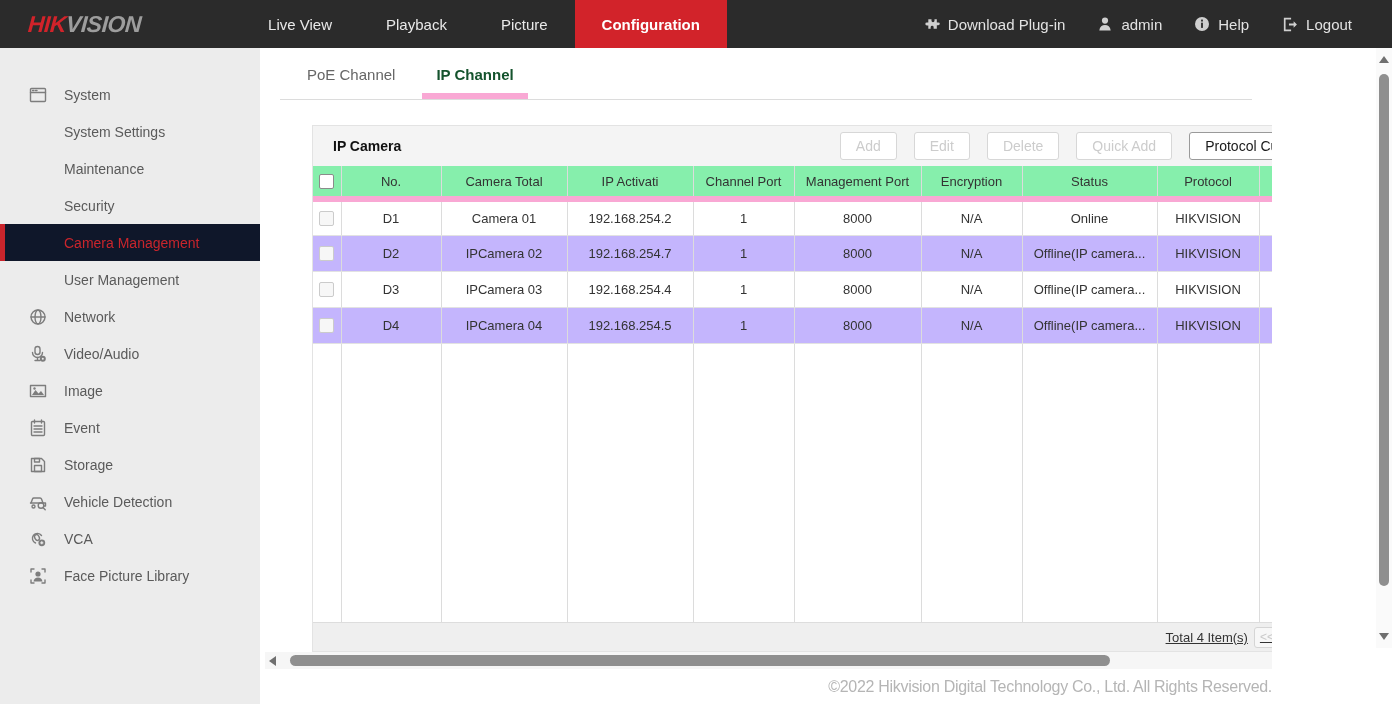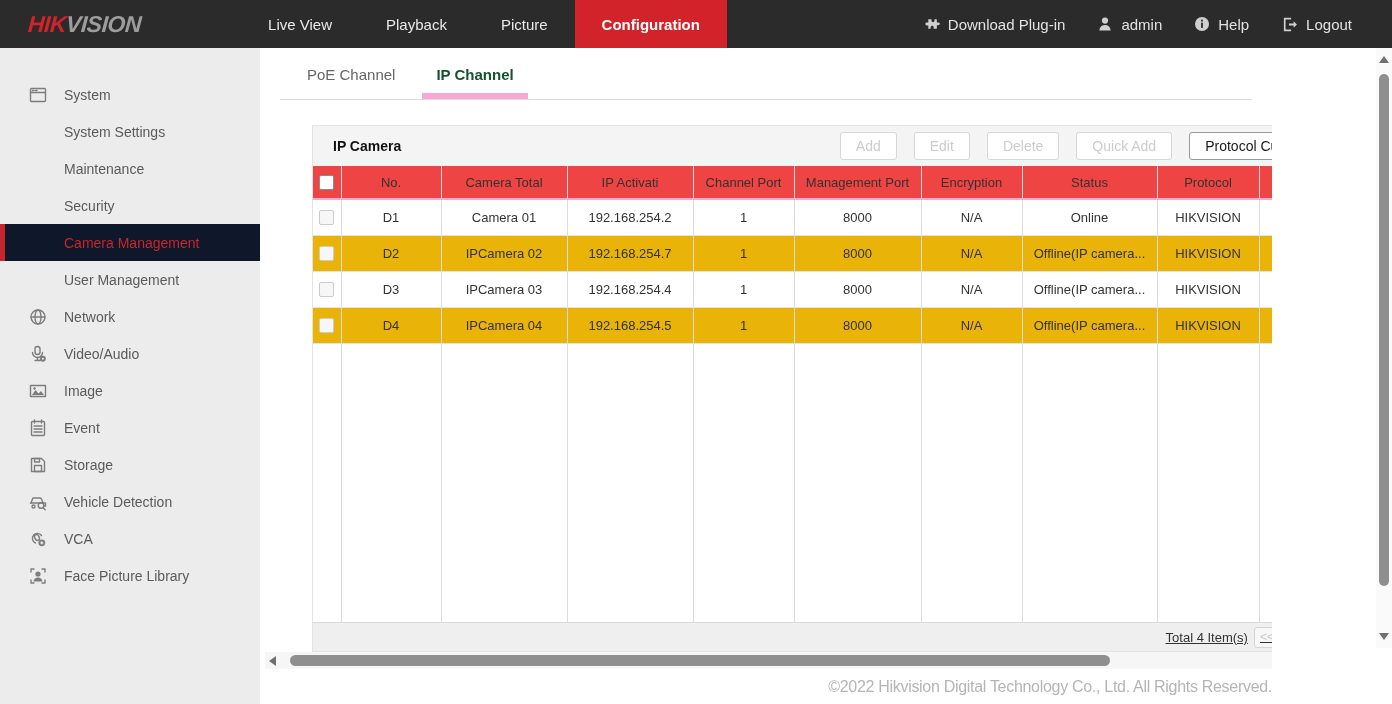--- a/index.html
+++ b/index.html
@@ -33,23 +33,23 @@
   .panel { margin:25px 0 0 52px; width:1064px; height:527px; border:1px solid #e3e3e3; background:#fff; }
   .panel-head { height:40px; background:#f4f4f4; display:flex; align-items:center; padding-left:20px; overflow:hidden; }
   .panel-title { font-size:14px; font-weight:bold; color:#111; }
   .panel-buttons { margin-left:auto; display:flex; gap:17px; align-items:flex-end; padding-right:0; }
   .btn { height:28px; padding:0 15px; font-size:14px; border-radius:3px; background:#fff; border:1px solid #9a9a9a; color:#1a1a1a; cursor:pointer; white-space:nowrap; font-family:"Liberation Sans", sans-serif; }
   .btn.disabled { border-color:#d7d7d7; color:#ccc; cursor:default; }
   .btn.clipped { margin-right:-36px; }
 
   table.cam { width:1064px; border-collapse:collapse; table-layout:fixed; font-size:13px; color:#333; }
   table.cam th, table.cam td { border-right:1px solid #dcdcdc; border-bottom:1px solid #e2e2e2; text-align:center; overflow:hidden; white-space:nowrap; padding:0 2px; }
-  table.cam th { height:33px; font-weight:normal; background:#ef4444; border-bottom:2px solid #f9a8d4; }
+  table.cam th { height:33px; font-weight:normal; background:#86efac; border-bottom:6px solid #f9a8d4; }
   table.cam td { height:36px; }
-  table.cam tr.alt td { background:#eab308; }
+  table.cam tr.alt td { background:#c4b5fd; }
   table.cam th:last-child, table.cam td:last-child { border-right:none; }
   tr.filler td { height:279px; background:#fff !important; border-bottom:none; }
   .cb { appearance:none; -webkit-appearance:none; width:15px; height:15px; border:1px solid #8b8b8b; border-radius:2px; background:#fff; cursor:pointer; vertical-align:middle; }
   .cb.dim { border-color:#cbcbcb; background:#f7f7f7; }
 
   .panel-foot { height:29px; background:#efefef; border-top:1px solid #ddd; display:flex; align-items:center; justify-content:flex-end; gap:6px; padding-right:3px; font-size:13px; color:#333;text-decoration:underline; }
   .pg-btn { min-width:26px; height:21px; border:1px solid #d5d5d5; border-radius:3px; background:#f7f7f7; color:#c9c9c9; font-size:12px; text-align:center; line-height:19px; cursor:default; }
   .pg-indicator { color:#222; margin:0 2px; }
 
   

